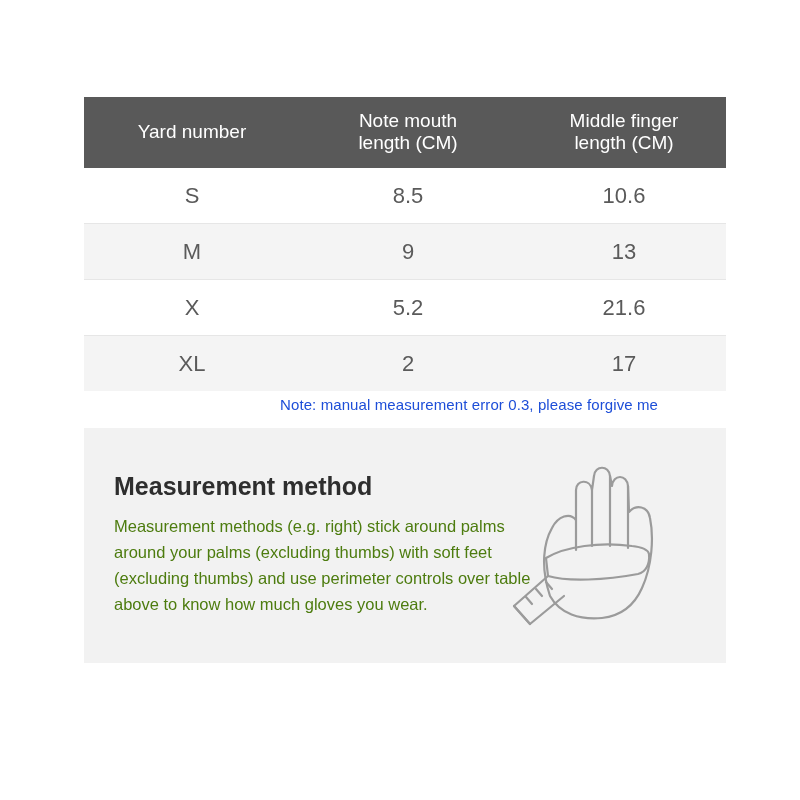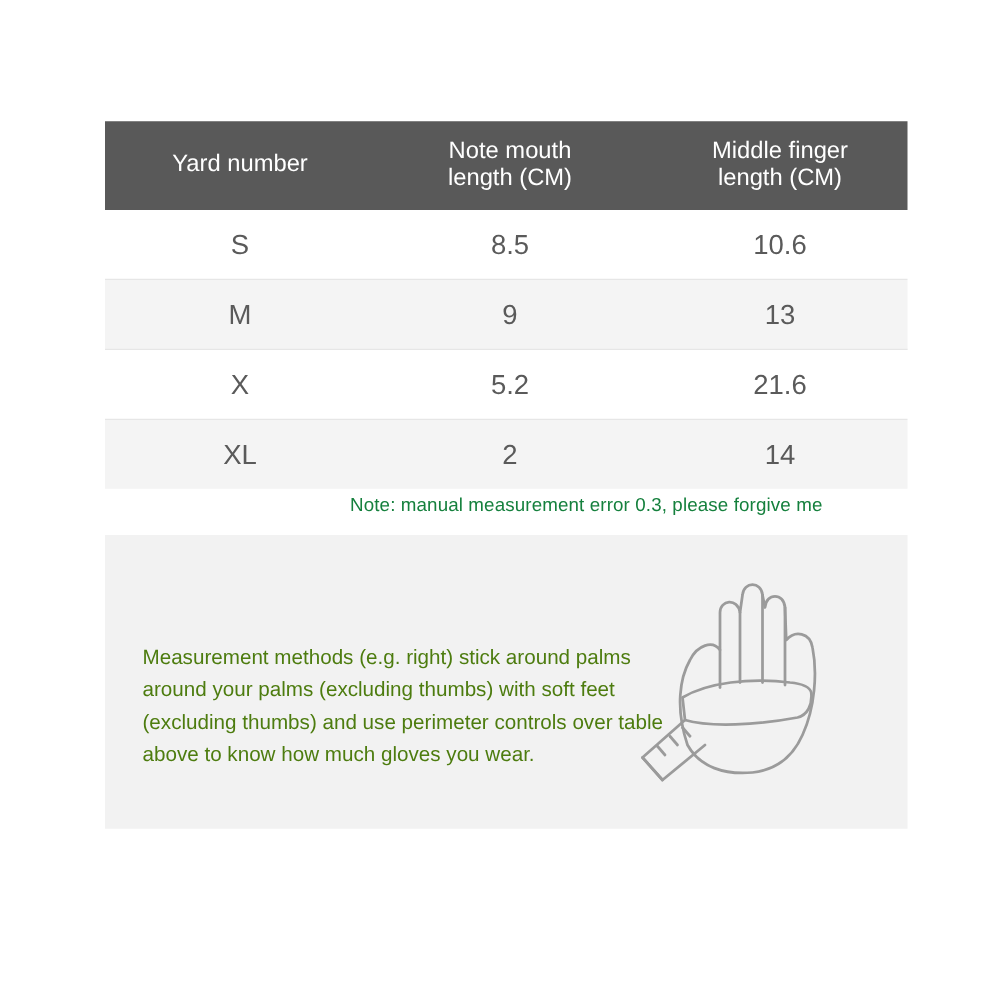--- a/index.html
+++ b/index.html
@@ -59,21 +59,21 @@
   }
   .size-table tbody tr:last-child td {
     border-bottom: none;
   }
 
   .note {
     position: absolute;
     right: 68px;
     top: 396px;
     font-size: 15px;
-    color: #15803d;
+    color: #1d4ed8;
     letter-spacing: 0.1px;
   }
 
   
   .measure-panel {
     position: absolute;
     left: 84px;
     top: 428px;
     width: 648px;
     height: 235px;
@@ -137,28 +137,29 @@
         <td>13</td>
       </tr>
       <tr class="row-odd">
         <td>X</td>
         <td>5.2</td>
         <td>21.6</td>
       </tr>
       <tr class="row-even">
         <td>XL</td>
         <td>2</td>
-        <td>14</td>
+        <td>17</td>
       </tr>
     </tbody>
   </table>
 
   <div class="note">Note: manual measurement error 0.3, please forgive me</div>
 
   <div class="measure-panel">
+    <div class="measure-title">Measurement method</div>
     <div class="measure-body">Measurement methods (e.g. right) stick around palms around your palms (excluding thumbs) with soft feet (excluding thumbs) and use perimeter controls over table above to know how much gloves you wear.</div>
 
     <div class="hand-art">
       <svg viewBox="0 0 220 210" width="220" height="210" xmlns="http://www.w3.org/2000/svg">
         <g fill="none" stroke="#9b9b9b" stroke-width="2.2" stroke-linecap="round" stroke-linejoin="round">
 
           <path d="M58 150 C48 120 52 96 60 82 C66 70 78 66 84 74 L84 44 C84 34 98 32 100 44 L102 30 C103 19 117 19 118 30 L120 40 C121 28 135 28 136 40 L137 66 C144 58 156 60 158 72 C162 92 160 120 150 142 C142 160 128 170 110 172 C88 174 68 168 58 150 Z"></path>
 
           <path d="M84 74 L84 104"></path>
           <path d="M100 44 L100 100"></path>

